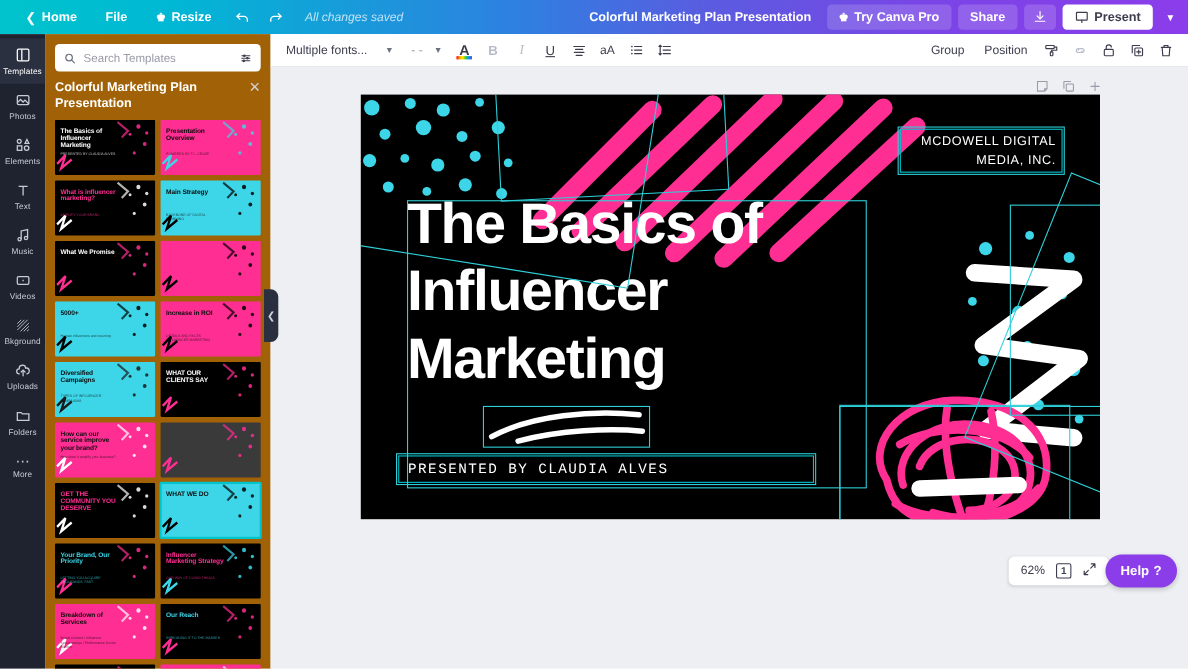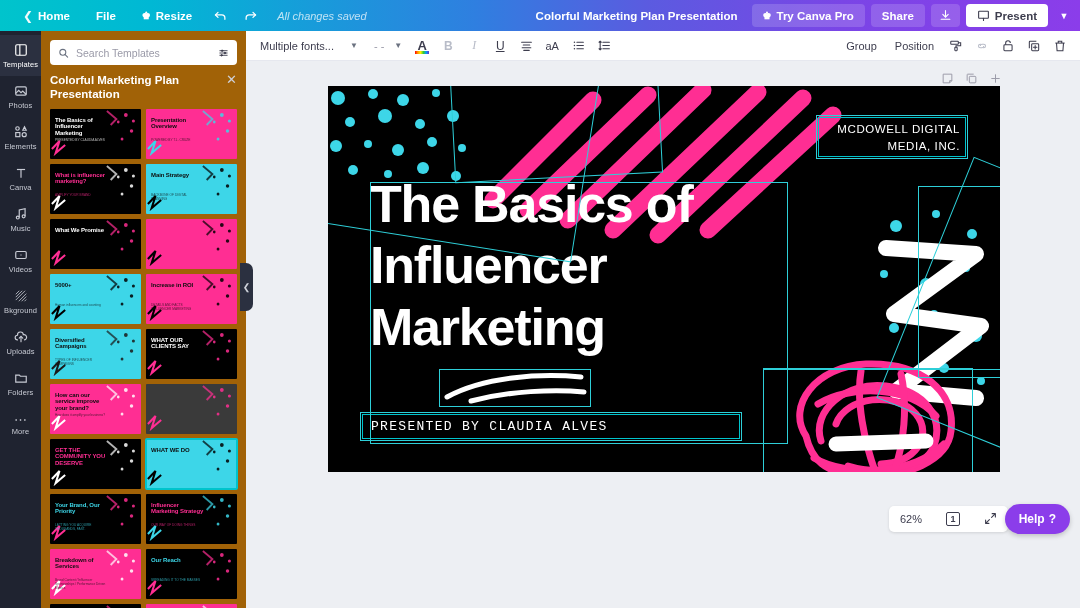--- a/index.html
+++ b/index.html
@@ -191,21 +191,21 @@
 
   
   .addpage {
     position: absolute; left: 82px; top: 423px; width: 672px; height: 20px;
     background: #fff; border: 1px solid #e0e3ea; border-radius: 3px;
     display: flex; align-items: center; justify-content: center;
     font-size: 10.5px; color: #6b7280; cursor: pointer;
   }
   .zoomwrap {
     position: absolute; right: 72px; bottom: 76px;
-    display: flex; align-items: center; gap: 24px;
+    display: flex; align-items: center; gap: 10px;
     height: 26px; padding: 0 11px; background: #fff;
     border-radius: 5px; box-shadow: 0 1px 3px rgba(0,0,0,.12);
     font-size: 11px; color: #3d3d4e;
   }
   .pgbadge {
     border: 1.5px solid #3d3d4e; border-radius: 2px;
     min-width: 14px; height: 14px; display: flex; align-items: center;
     justify-content: center; font-size: 9px; font-weight: bold;
   }
   .helpbtn {
@@ -313,21 +313,21 @@
       <span class="ri-label">Elements</span>
     </div>
 
     <div class="rail-item">
       <span class="ri-glyph">
         <svg width="14" height="14" viewBox="0 0 24 24" fill="none" stroke="currentColor" stroke-width="2">
           <path d="M5 6 h14"></path>
             <path d="M12 6 v14"></path>
         </svg>
       </span>
-      <span class="ri-label">Canva</span>
+      <span class="ri-label">Text</span>
     </div>
 
     <div class="rail-item">
       <span class="ri-glyph">
         <svg width="14" height="14" viewBox="0 0 24 24" fill="none" stroke="currentColor" stroke-width="2">
           <path d="M9 18 V5 l10 -2 v13"></path>
             <circle cx="6.5" cy="18" r="2.5"></circle>
             <circle cx="16.5" cy="16" r="2.5"></circle>
         </svg>
       </span>

